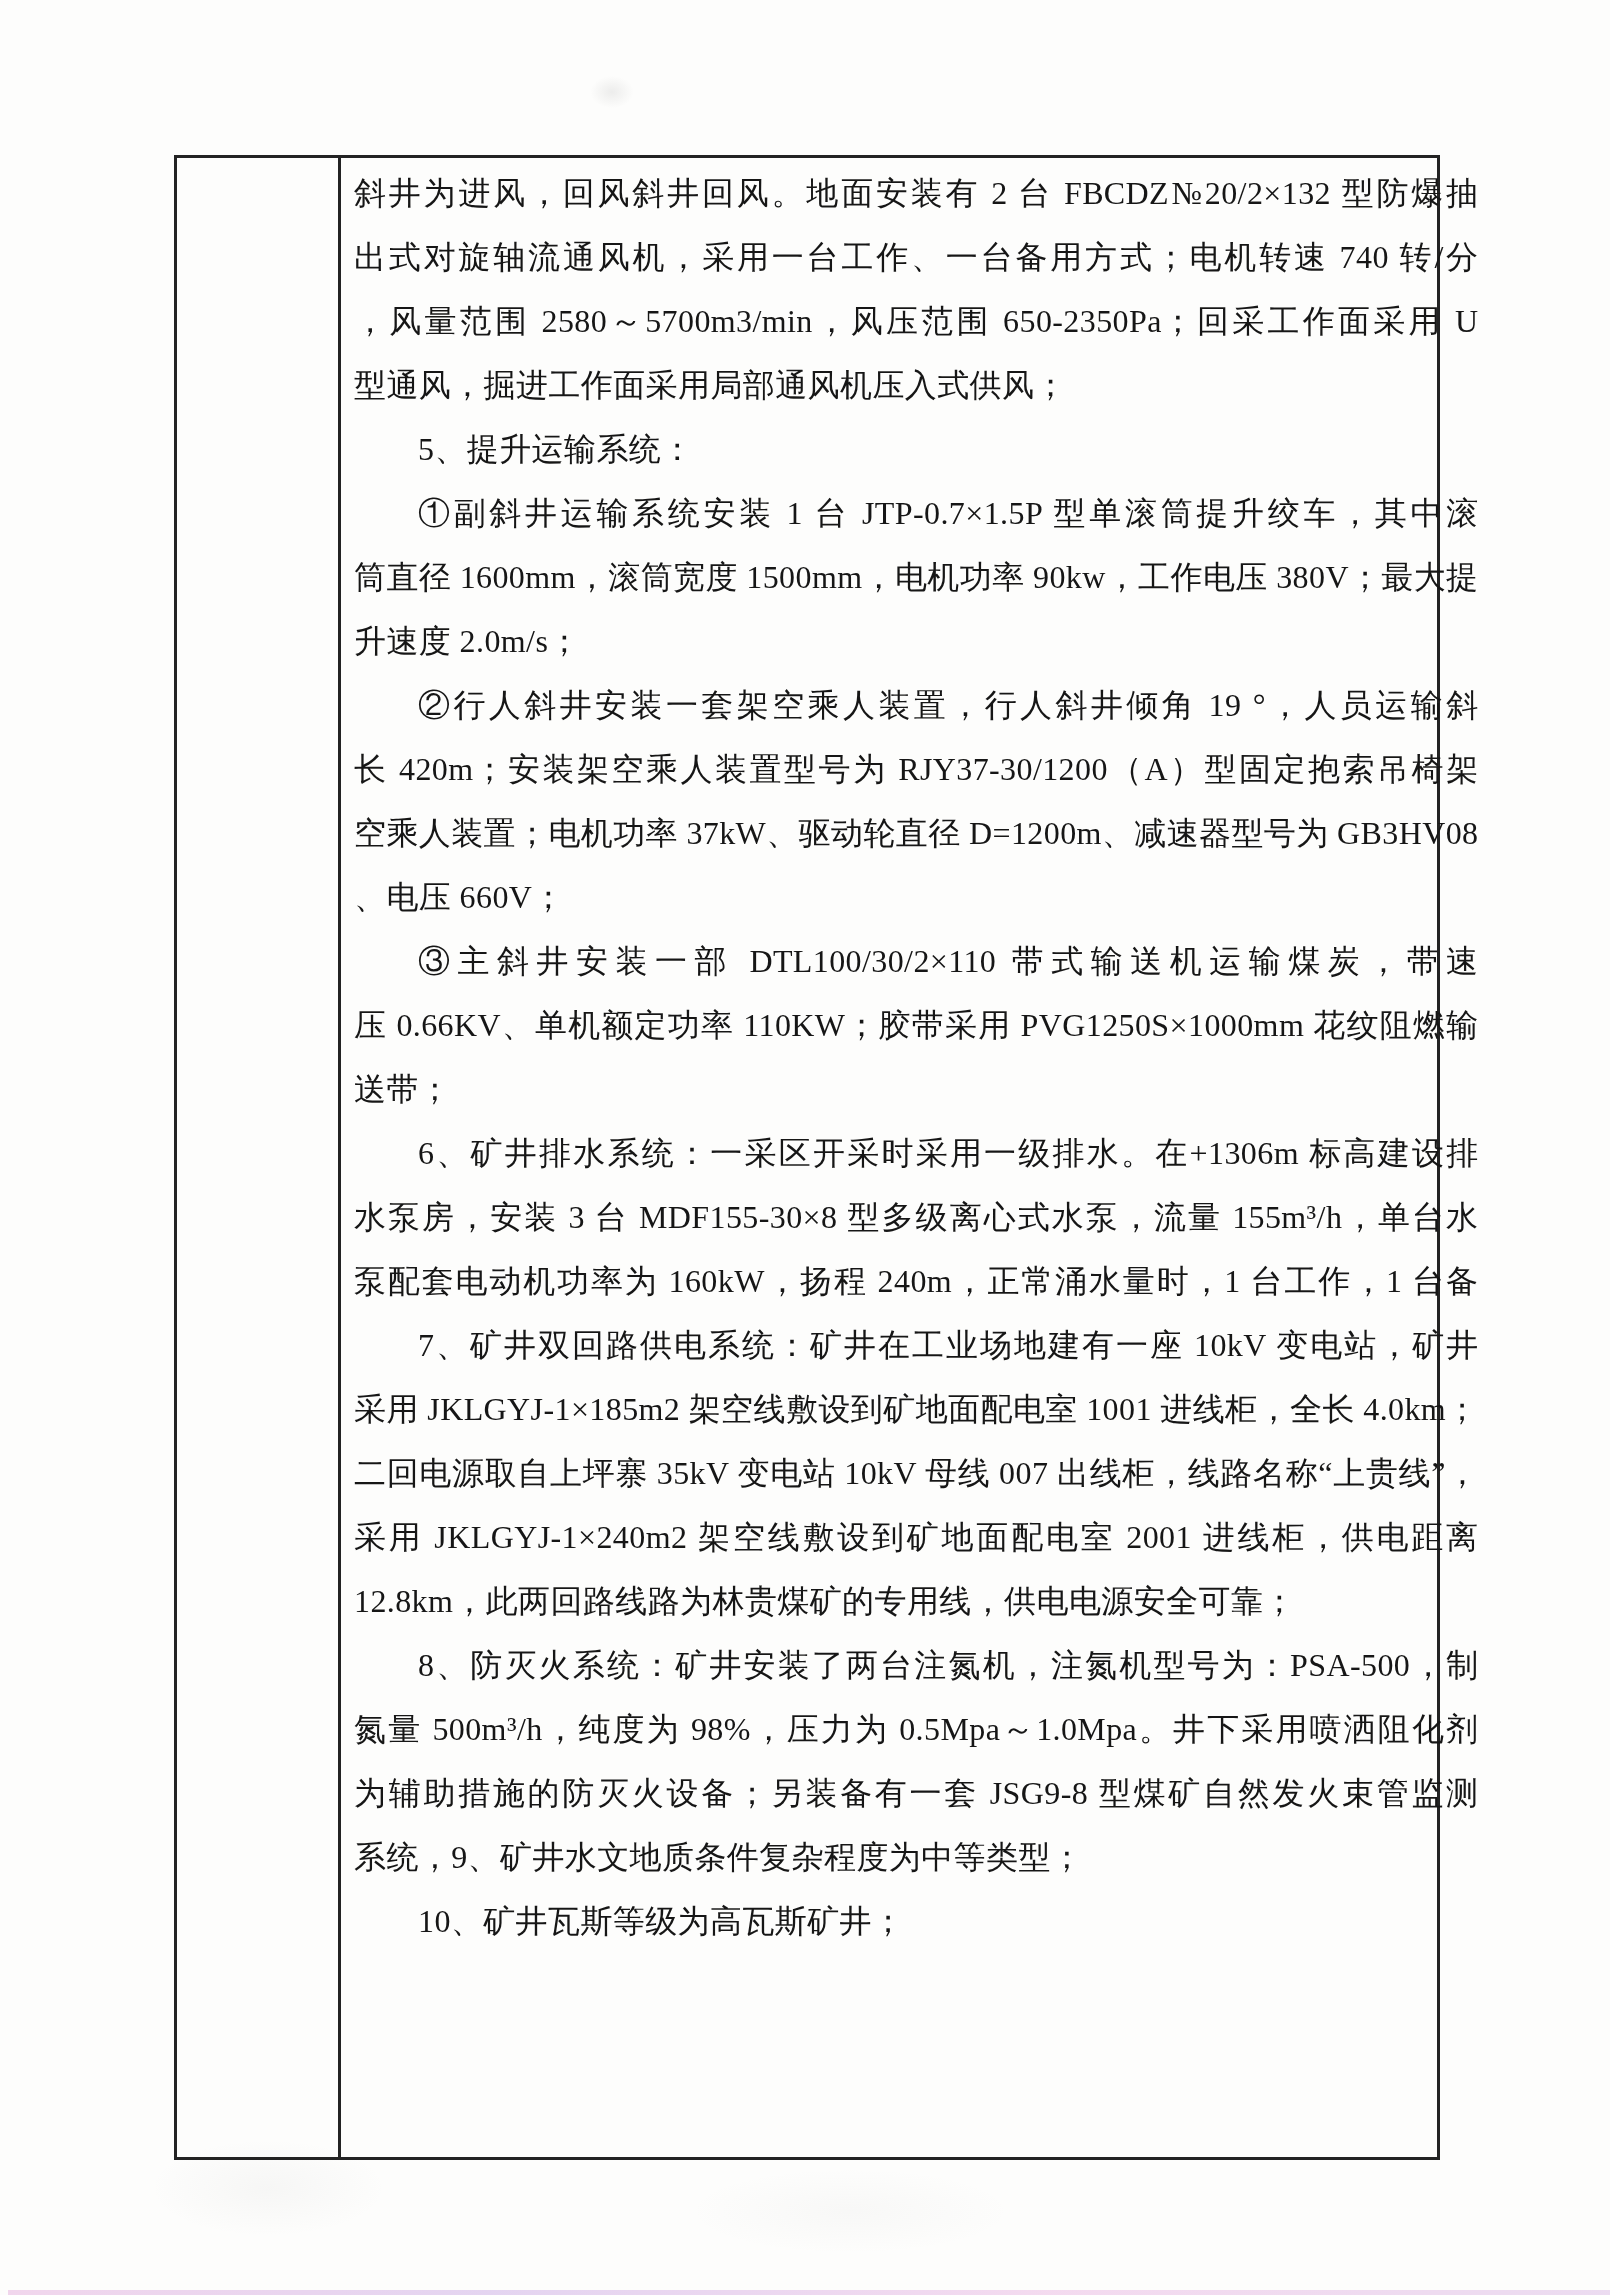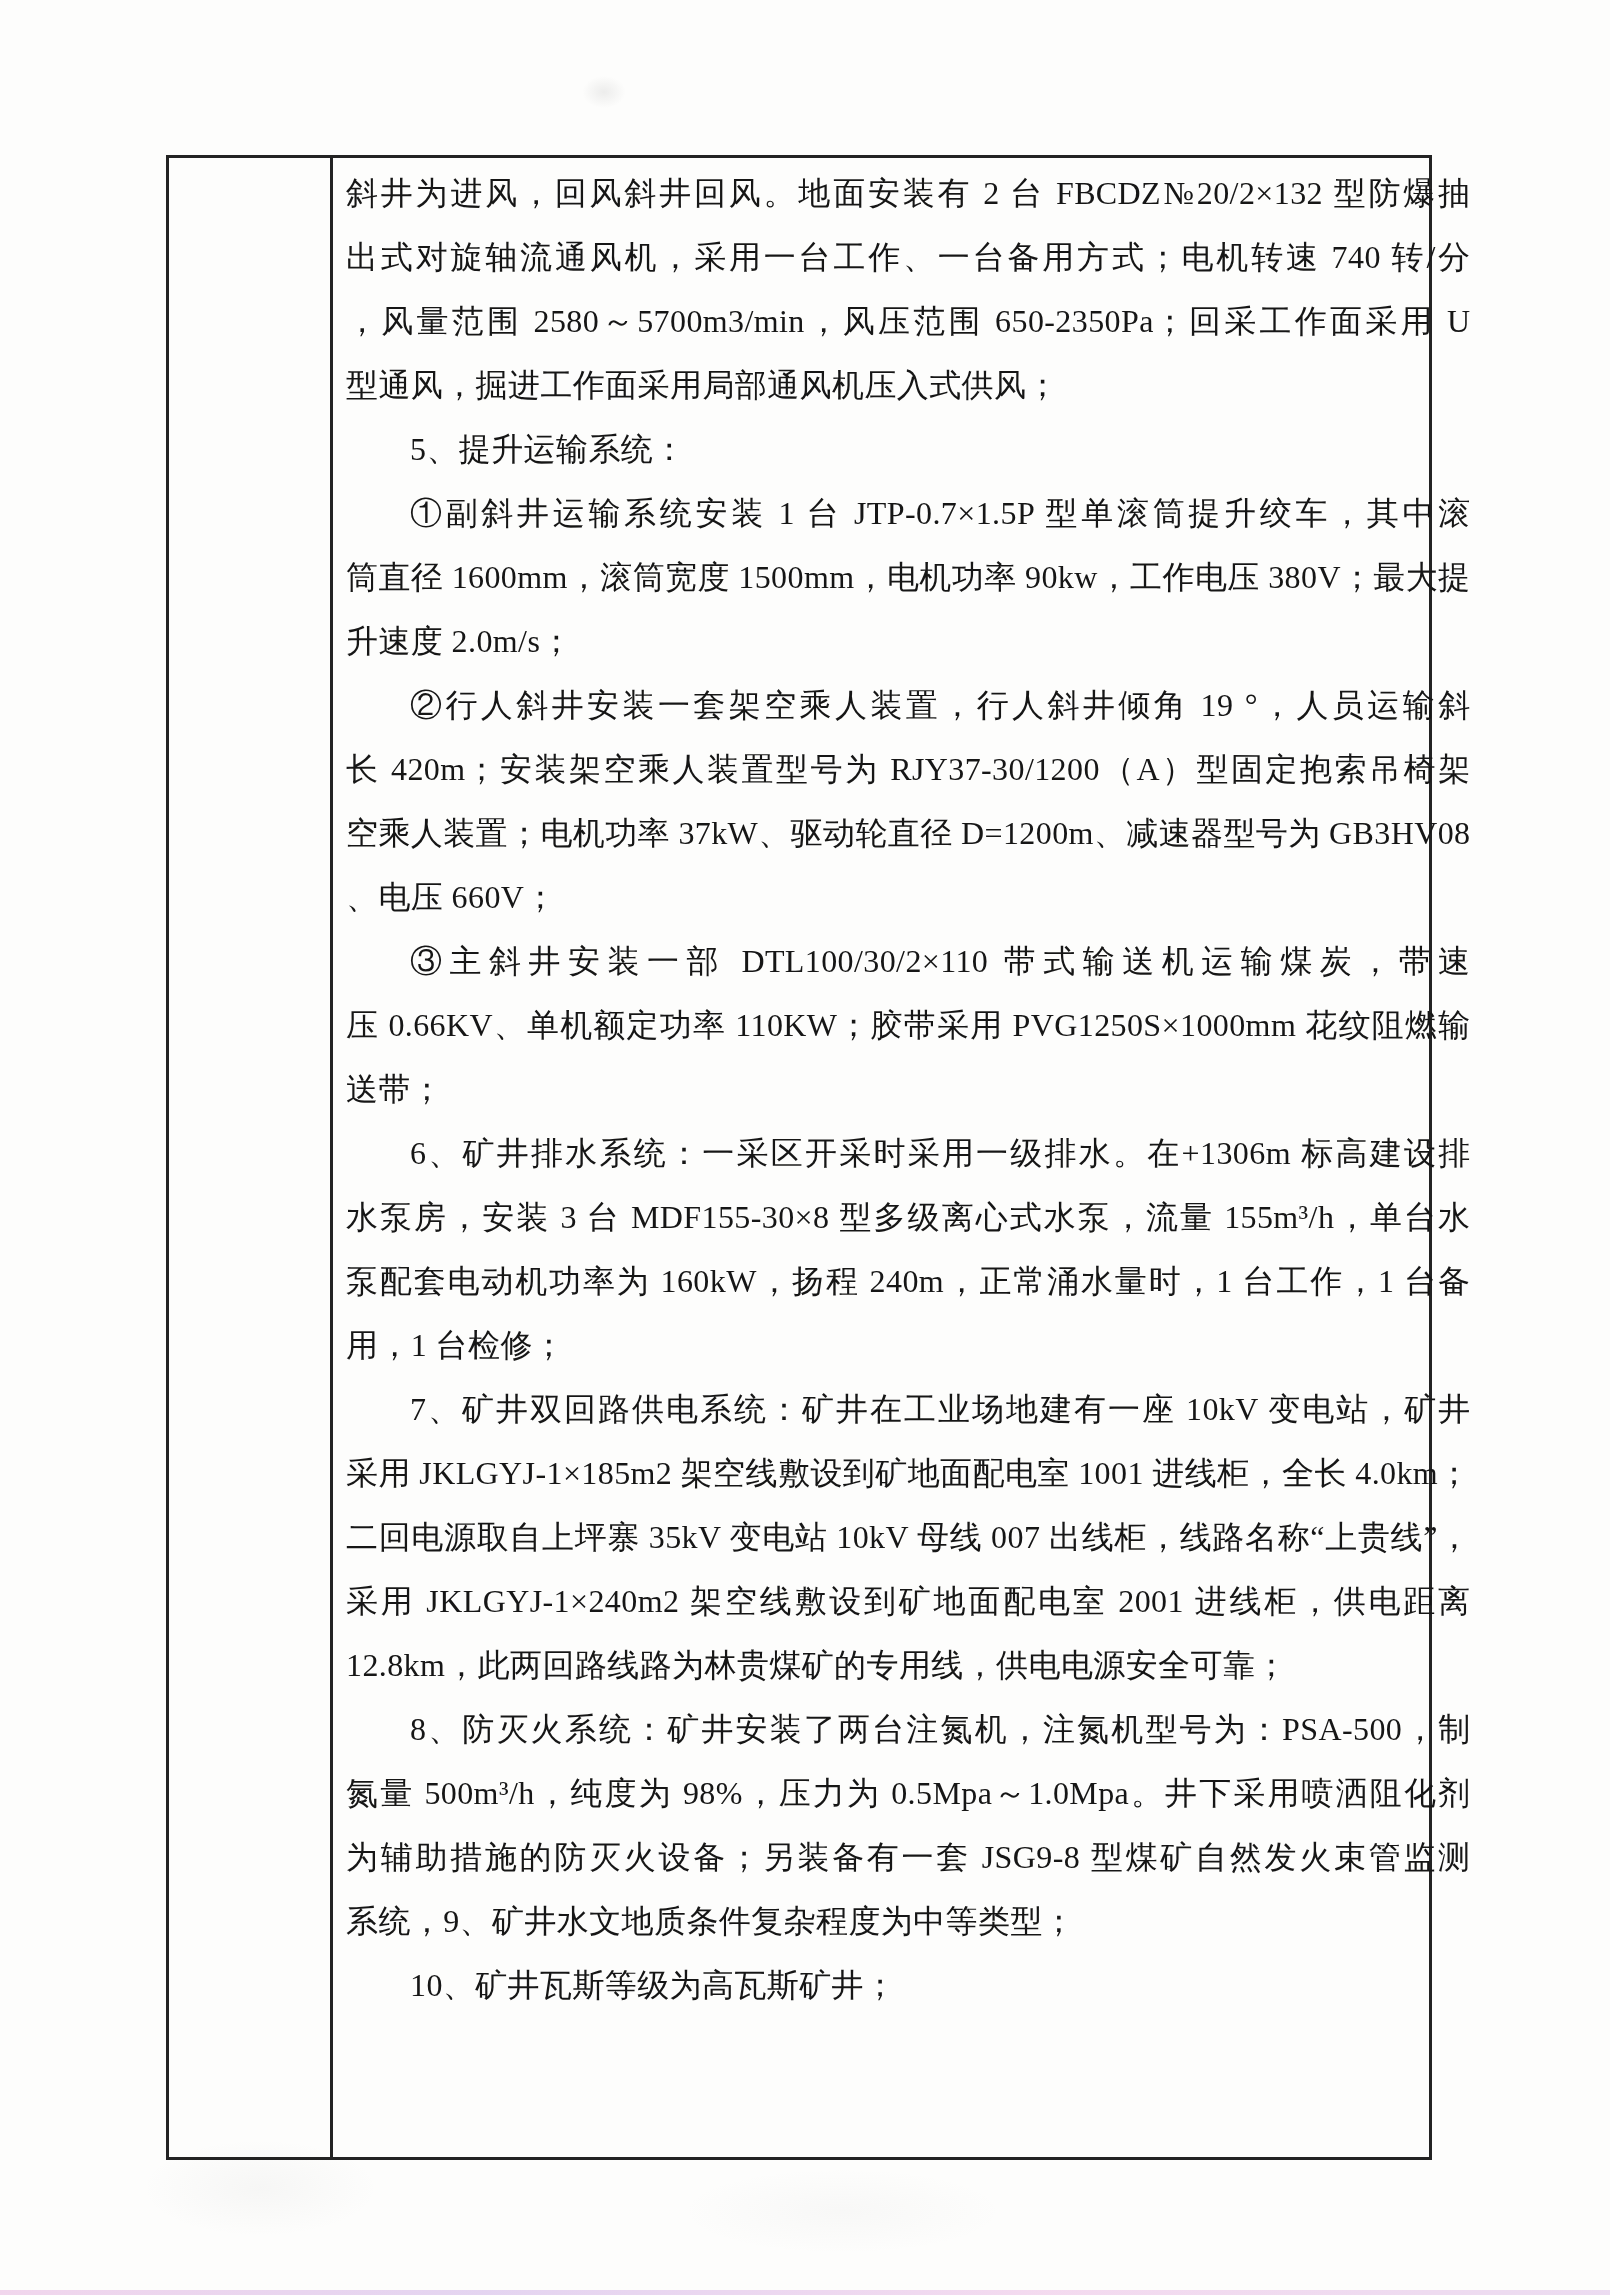--- a/index.html
+++ b/index.html
@@ -15,20 +15,21 @@
     font-family: "Liberation Serif", "DejaVu Serif", serif;
   }
   .page {
     position: absolute;
     inset: 0;
     background:
       radial-gradient(168px 69px at 260px 2188px, rgba(120,120,120,0.05), rgba(120,120,120,0) 70%),
       radial-gradient(230px 61px at 842px 2211px, rgba(120,120,120,0.04), rgba(120,120,120,0) 70%),
       radial-gradient(31px 23px at 604px 92px, rgba(90,90,90,0.10), rgba(90,90,90,0) 70%),
       #fdfdfc;
+    margin-left: 8px;
   }
   .doc-table {
     position: absolute;
     left: 166px;
     top: 155px;
     width: 1266px;
     height: 2005px;
     box-sizing: border-box;
     border: 3.1px solid #232323;
     display: flex;
@@ -93,21 +94,20 @@
         <div class="line indent">②行人斜井安装一套架空乘人装置，行人斜井倾角 19 °，人员运输斜</div>
         <div class="line">长 420m；安装架空乘人装置型号为 RJY37-30/1200（A）型固定抱索吊椅架</div>
         <div class="line">空乘人装置；电机功率 37kW、驱动轮直径 D=1200m、减速器型号为 GB3HV08</div>
         <div class="line para-end">、电压 660V；</div>
         <div class="line indent">③主斜井安装一部 DTL100/30/2×110 带式输送机运输煤炭，带速</div>
         <div class="line">压 0.66KV、单机额定功率 110KW；胶带采用 PVG1250S×1000mm 花纹阻燃输</div>
         <div class="line para-end">送带；</div>
         <div class="line indent">6、矿井排水系统：一采区开采时采用一级排水。在+1306m 标高建设排</div>
         <div class="line">水泵房，安装 3 台 MDF155-30×8 型多级离心式水泵，流量 155m³/h，单台水</div>
         <div class="line">泵配套电动机功率为 160kW，扬程 240m，正常涌水量时，1 台工作，1 台备</div>
-        <div class="line para-end">用，1 台检修；</div>
         <div class="line indent">7、矿井双回路供电系统：矿井在工业场地建有一座 10kV 变电站，矿井</div>
         <div class="line">采用 JKLGYJ-1×185m2 架空线敷设到矿地面配电室 1001 进线柜，全长 4.0km；</div>
         <div class="line">二回电源取自上坪寨 35kV 变电站 10kV 母线 007 出线柜，线路名称“上贵线”，</div>
         <div class="line">采用 JKLGYJ-1×240m2 架空线敷设到矿地面配电室 2001 进线柜，供电距离</div>
         <div class="line para-end">12.8km，此两回路线路为林贵煤矿的专用线，供电电源安全可靠；</div>
         <div class="line indent">8、防灭火系统：矿井安装了两台注氮机，注氮机型号为：PSA-500，制</div>
         <div class="line">氮量 500m³/h，纯度为 98%，压力为 0.5Mpa～1.0Mpa。井下采用喷洒阻化剂</div>
         <div class="line">为辅助措施的防灭火设备；另装备有一套 JSG9-8 型煤矿自然发火束管监测</div>
         <div class="line para-end">系统，9、矿井水文地质条件复杂程度为中等类型；</div>
         <div class="line indent para-end">10、矿井瓦斯等级为高瓦斯矿井；</div>

